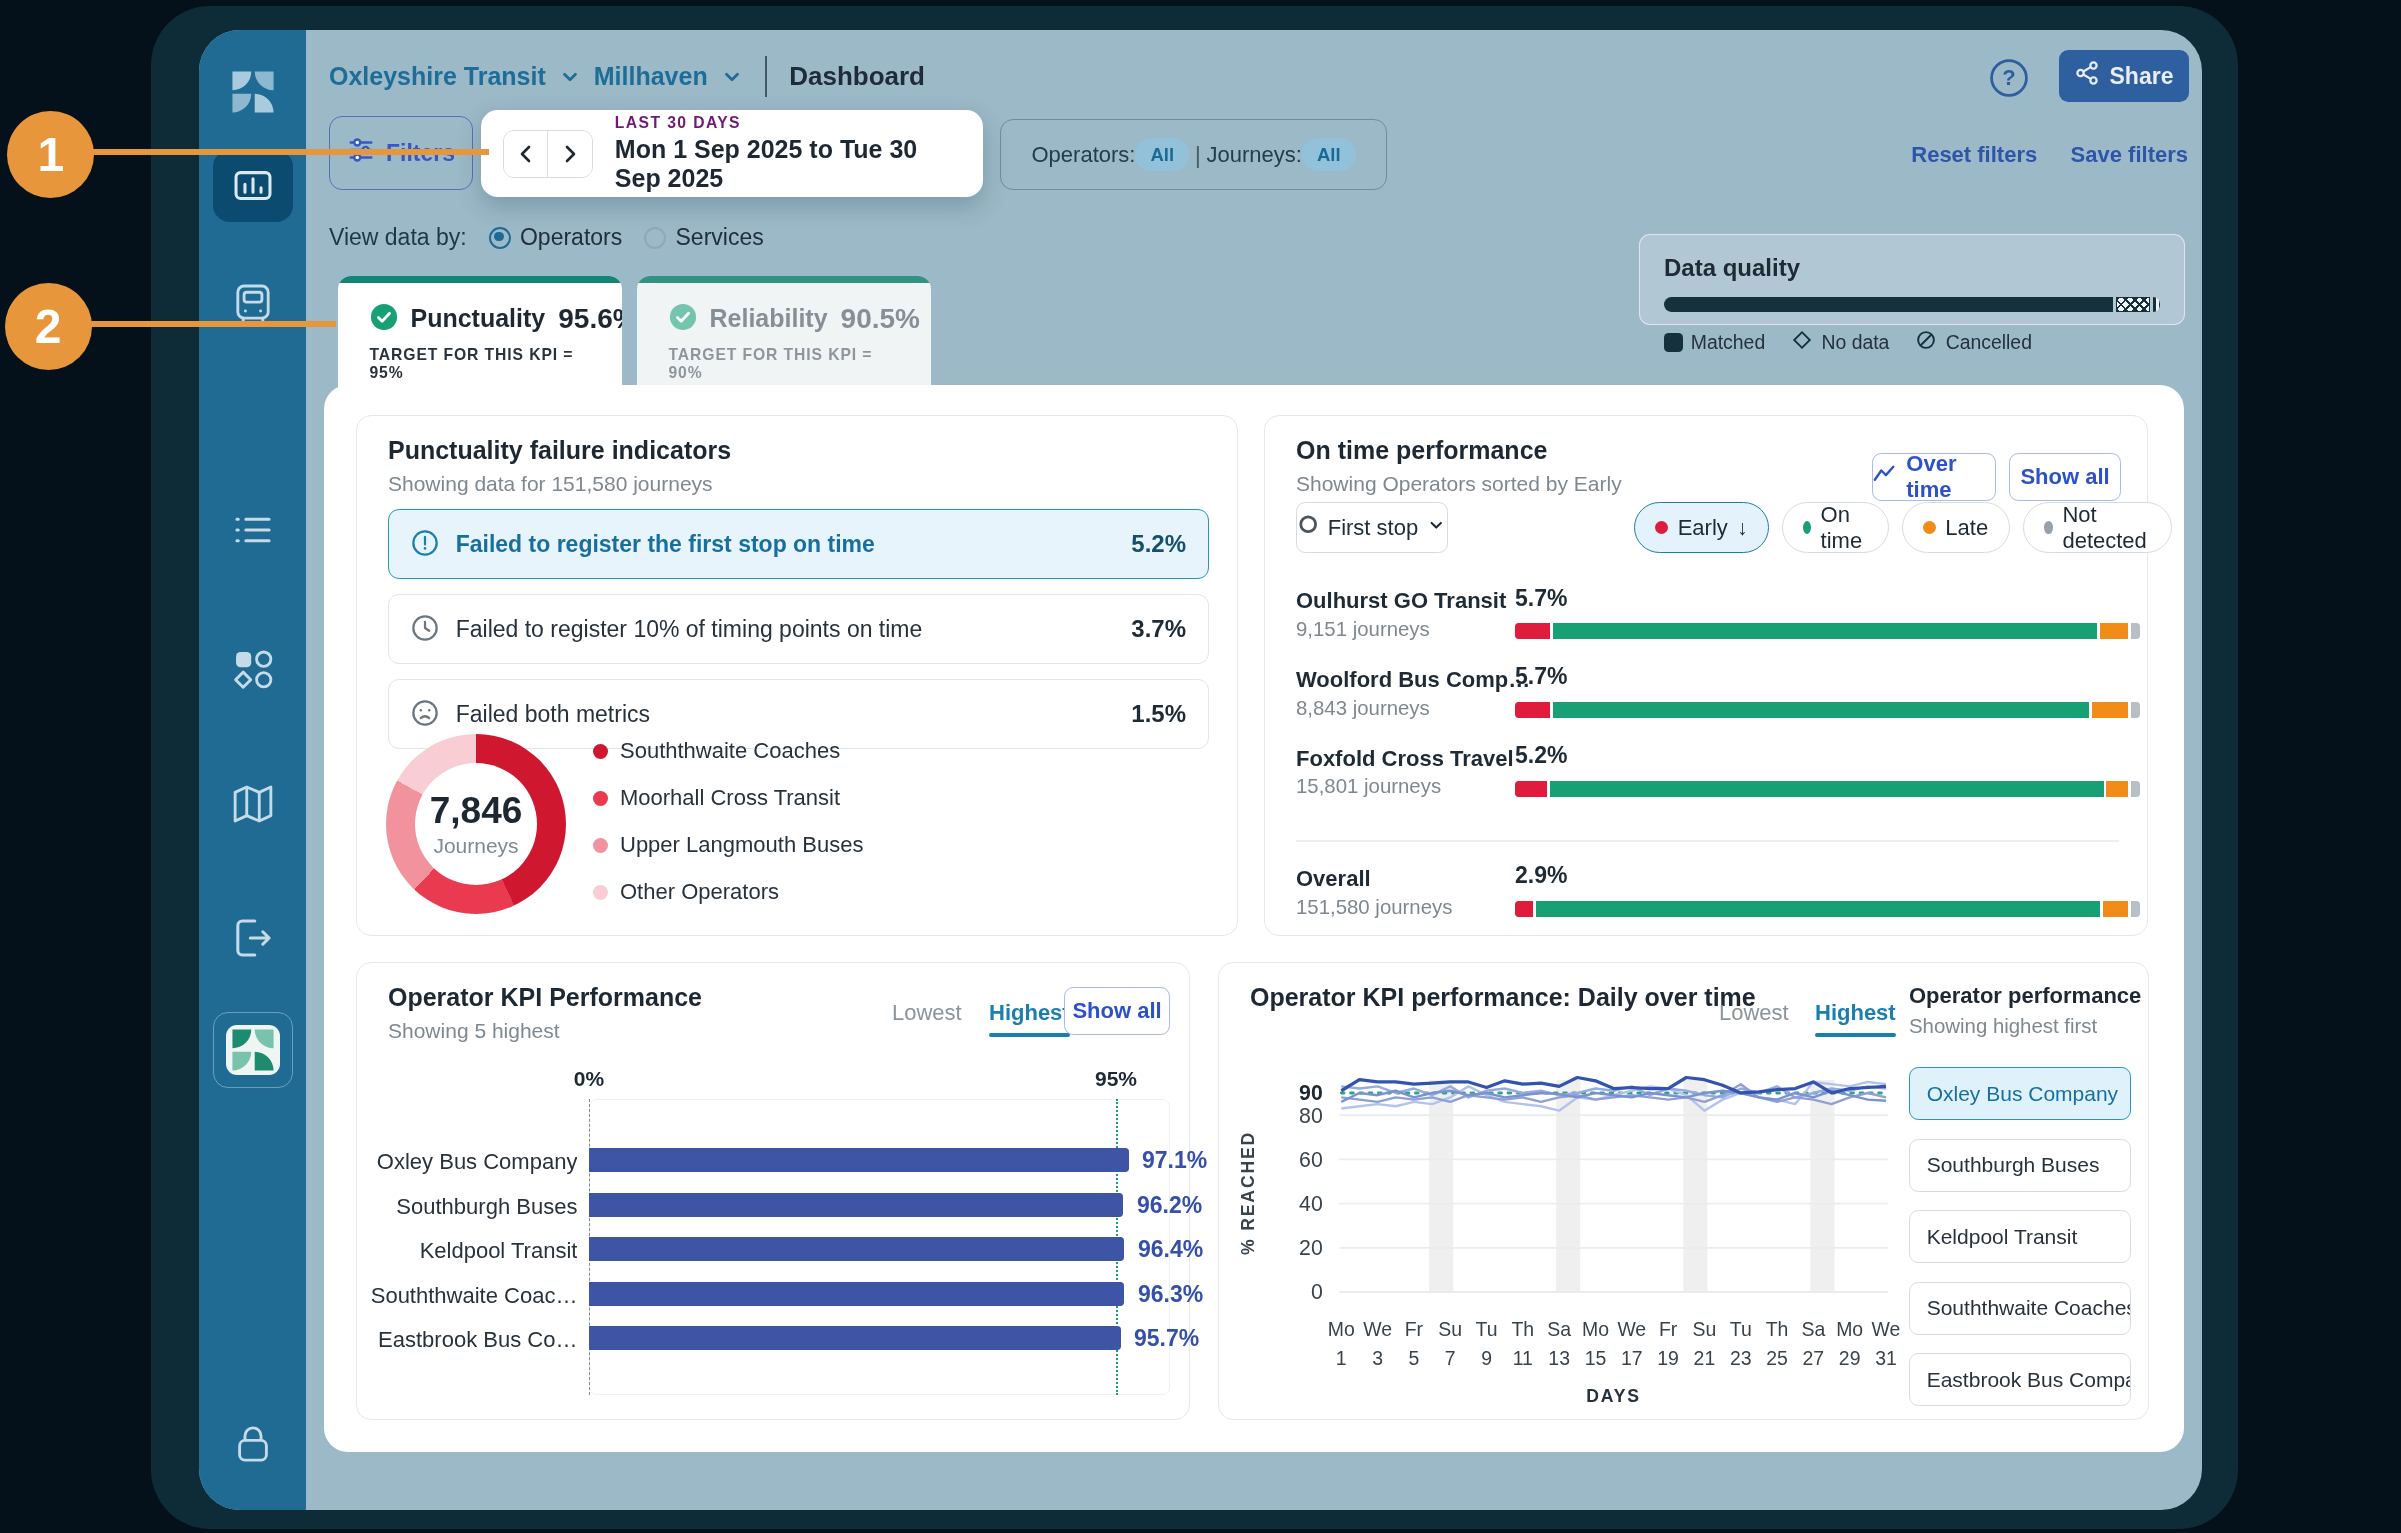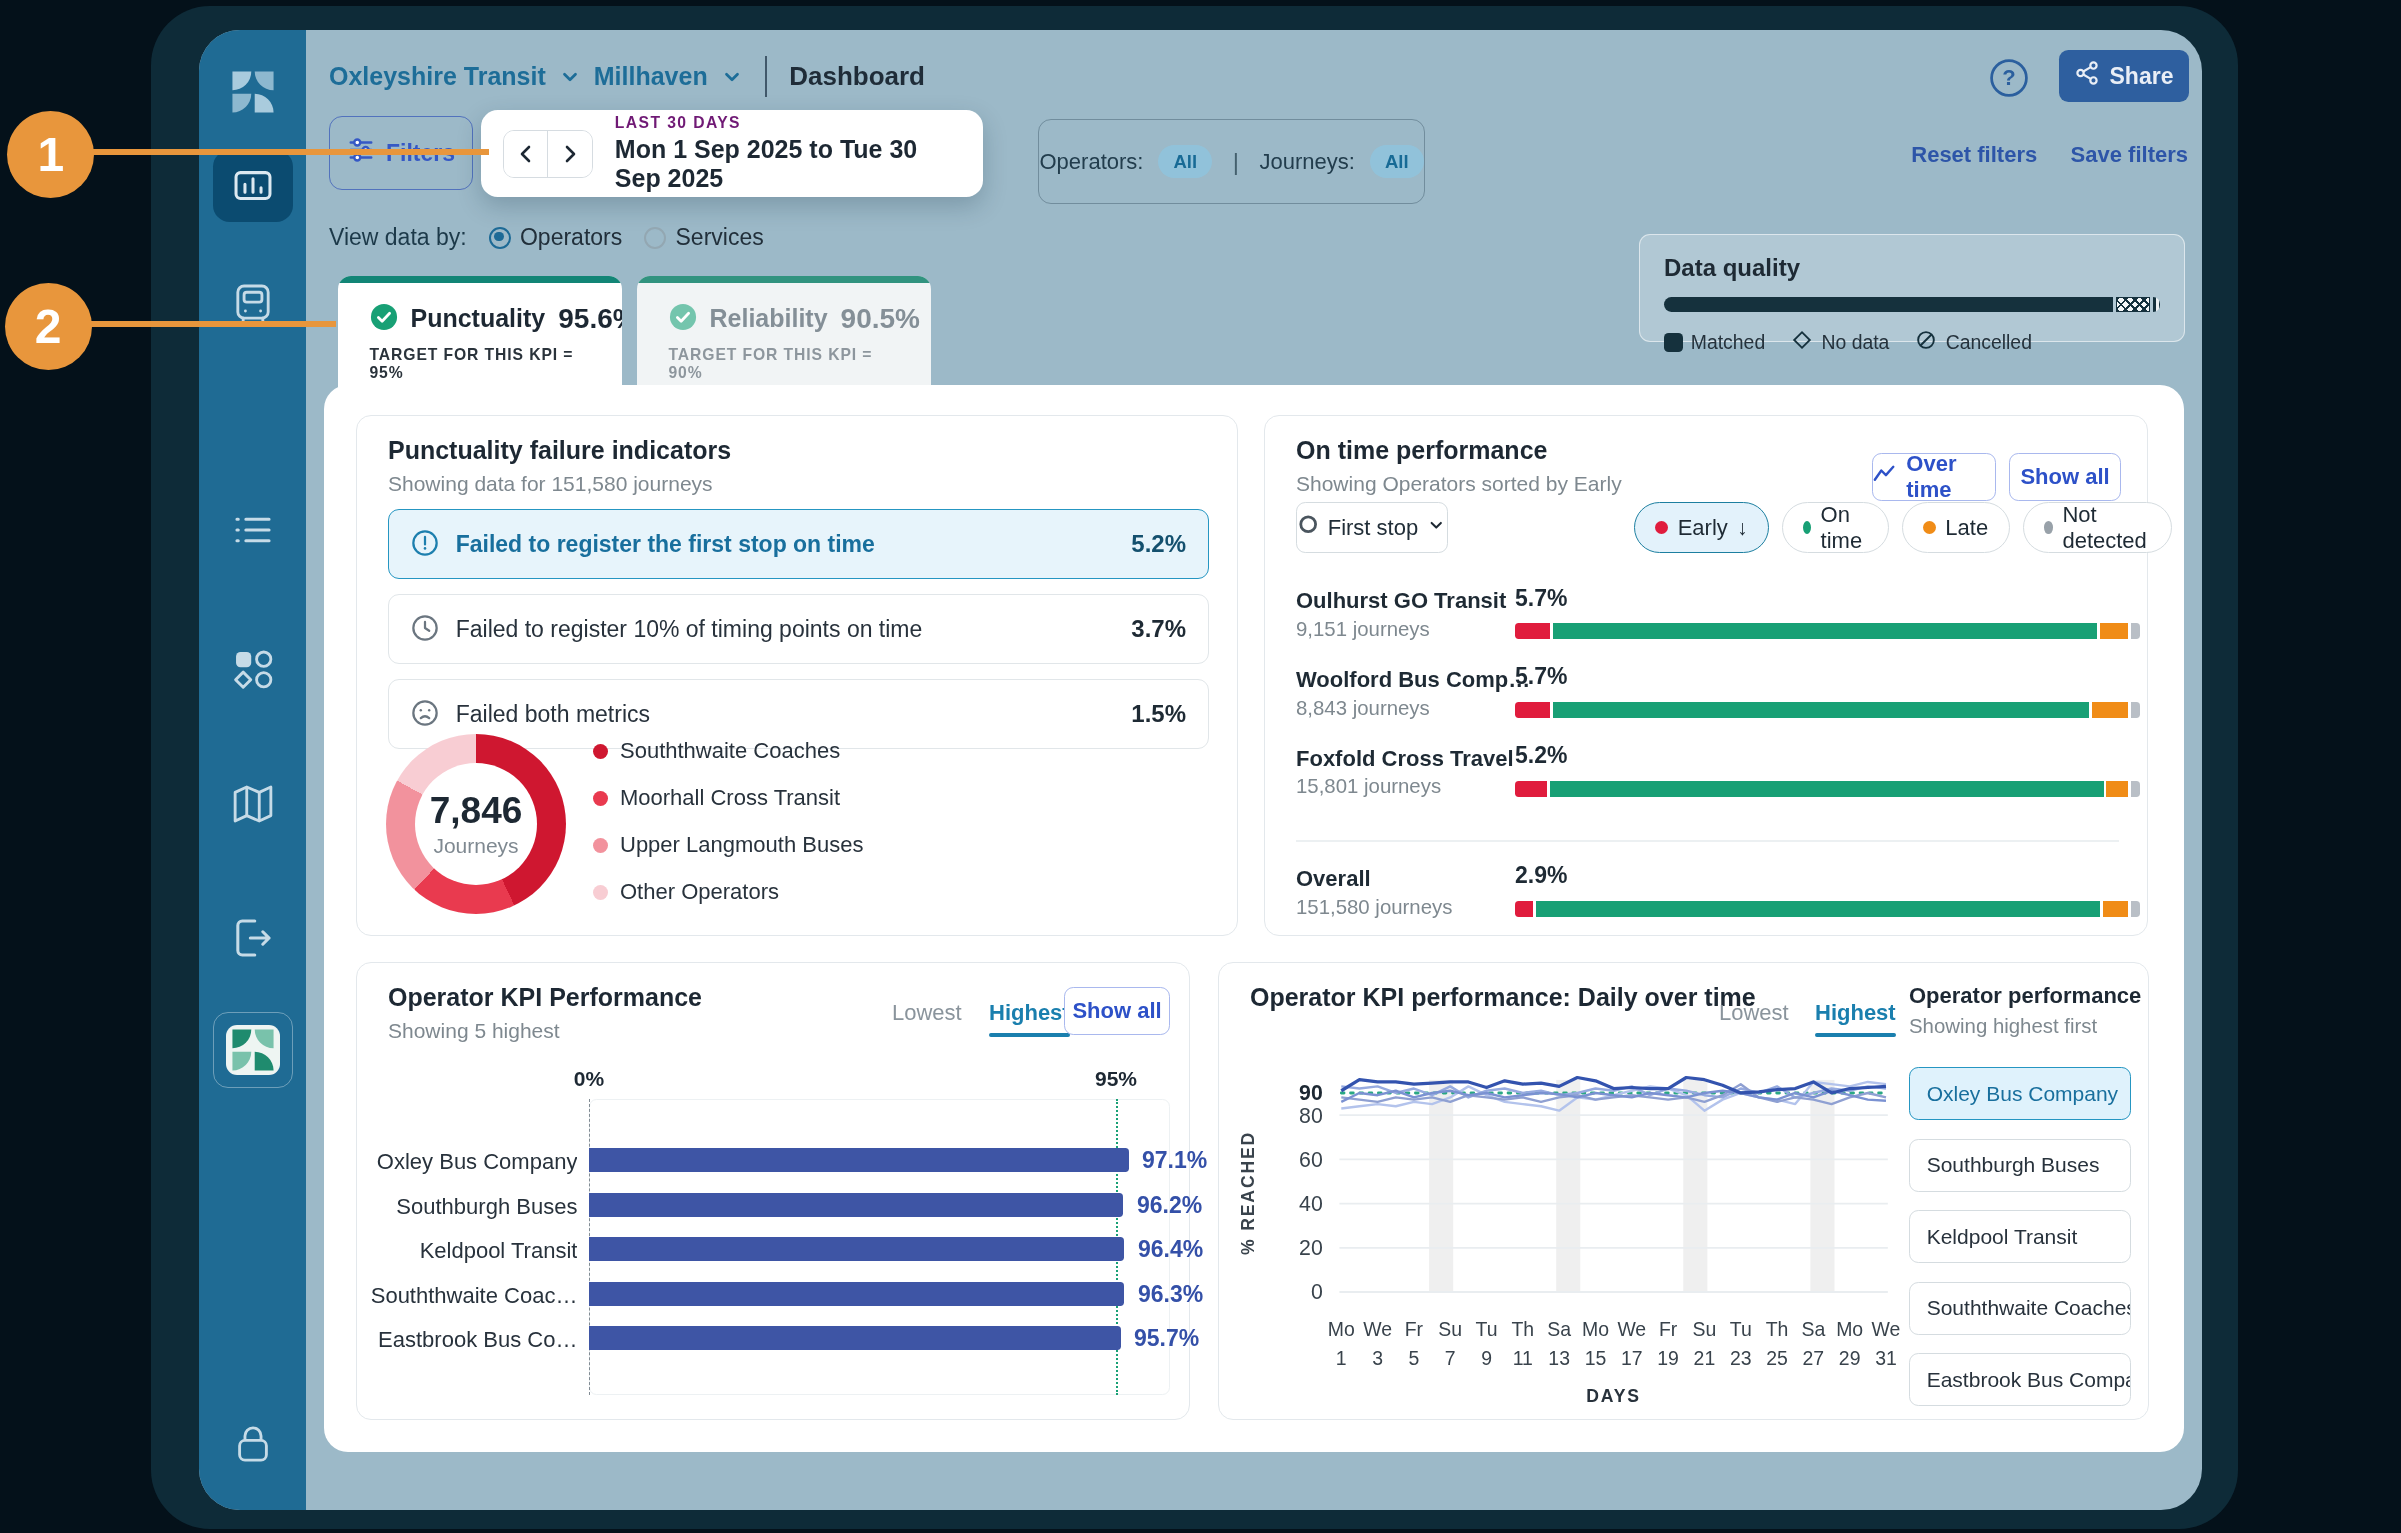--- a/index.html
+++ b/index.html
@@ -31,22 +31,22 @@
   #filters-btn{left:130px;top:86px;width:144px;height:74px;border:1.9px solid #5272bd;border-radius:13px;
     display:flex;align-items:center;justify-content:center;gap:11px;color:#3558c5;font-size:23px;font-weight:bold;cursor:pointer;}
   #date-card{left:282px;top:80px;width:502px;height:87px;background:#fff;border-radius:16.7px;
     box-shadow:0 9.3px 24px rgba(12,40,58,.22);display:flex;align-items:center;padding:0 22px;gap:22px;}
   #date-nav{display:flex;border:1.9px solid #d6dce1;border-radius:11px;height:48px;overflow:hidden;}
   .date-nav-btn{width:53px;display:flex;align-items:center;justify-content:center;color:#1d2833;cursor:pointer;background:#fff;}
   .date-nav-btn:first-child{border-right:1.9px solid #d6dce1;}
   #date-texts{display:flex;flex-direction:column;gap:3.7px;}
   #date-preset{font-size:15.7px;font-weight:bold;letter-spacing:1.4px;color:#701a75;}
   #date-range{font-size:25px;font-weight:bold;color:#1d2833;}
-  #scope-box{left:801px;top:89px;width:387px;height:85px;border:1.9px solid rgba(34,61,77,.35);border-radius:13px;
-    display:flex;align-items:center;justify-content:center;gap:15px;color:#223d4d;font-size:22px;margin-left:38px;}
+  #scope-box{left:801px;top:89px;width:387px;height:71px;border:1.9px solid rgba(34,61,77,.35);border-radius:13px;
+    display:flex;align-items:center;justify-content:center;gap:0;color:#223d4d;font-size:22px;}
   .scope-pill{background:rgba(142,197,224,.75);color:#176a95;font-weight:bold;font-size:18.5px;border-radius:18.5px;padding:5.6px 15px;cursor:pointer;}
   .scope-div{color:#44606e;font-size:24px;margin:0 5.6px;}
   #filter-links{left:1750px;top:109px;width:239px;display:flex;align-items:center;justify-content:flex-end;gap:0;}
   .flink{color:#2d55a8;font-size:22px;font-weight:bold;cursor:pointer;white-space:nowrap;}
   .flink-div{width:1.9px;height:31.5px;background:#44566b;margin:0 16.7px;}
 
   
   #viewby{left:130px;top:194px;display:flex;align-items:center;gap:22px;font-size:23px;color:#1c3949;}
   .radio-opt{display:flex;align-items:center;gap:9.3px;cursor:pointer;color:#212f3a;}
   .radio{width:22px;height:22px;border-radius:50%;border:2.8px solid #93a7b2;background:transparent;position:relative;}
@@ -61,21 +61,21 @@
   #tab-reliability .tab-accent{background:#31937f;}
   .tab-body{padding:20.4px 28px 0 31.5px;}
   .tab-line1{display:flex;align-items:center;gap:13px;}
   .tab-label{font-size:25px;font-weight:bold;color:#1d2833;}
   .tab-value{font-size:28px;font-weight:bold;color:#1d2833;margin-left:auto;}
   .tab-target{margin-top:11px;font-size:15.7px;font-weight:bold;letter-spacing:0.9px;color:#2a333b;}
   #tab-reliability .tab-label,#tab-reliability .tab-value{color:#848f97;}
   #tab-reliability .tab-target{color:#8d969d;}
 
   
-  #dq-box{left:1440px;top:204px;width:546px;height:108px;background:rgba(255,255,255,.22);
+  #dq-box{left:1440px;top:204px;width:546px;height:91px;background:rgba(255,255,255,.22);
     border:0.9px solid rgba(255,255,255,.55);border-radius:11px;padding:18.5px 24px;}
   #dq-title{font-size:24px;font-weight:bold;color:#1e2a34;}
   #dq-bar{margin-top:15px;height:15.7px;display:flex;gap:2.8px;}
   .dq-seg{height:100%;}
   .dq-seg.solid{background:#15313d;border-radius:7.4px 0 0 7.4px;}
   .dq-seg.hatch{background:#f4f7f8;border:0.9px solid #15313d;
     background-image:repeating-linear-gradient(45deg,#15313d 0 1.9px,transparent 1.9px 6.5px),repeating-linear-gradient(135deg,#15313d 0 1.9px,transparent 1.9px 6.5px);}
   .dq-seg.stripe{background:repeating-linear-gradient(90deg,#15313d 0 2.8px,#eef2f4 2.8px 5.6px);border-radius:0 7.4px 7.4px 0;}
   #dq-legend{margin-top:16.7px;display:flex;gap:26px;align-items:center;}
   .dq-leg{display:flex;align-items:center;gap:8.3px;font-size:19.4px;color:#25323c;}

